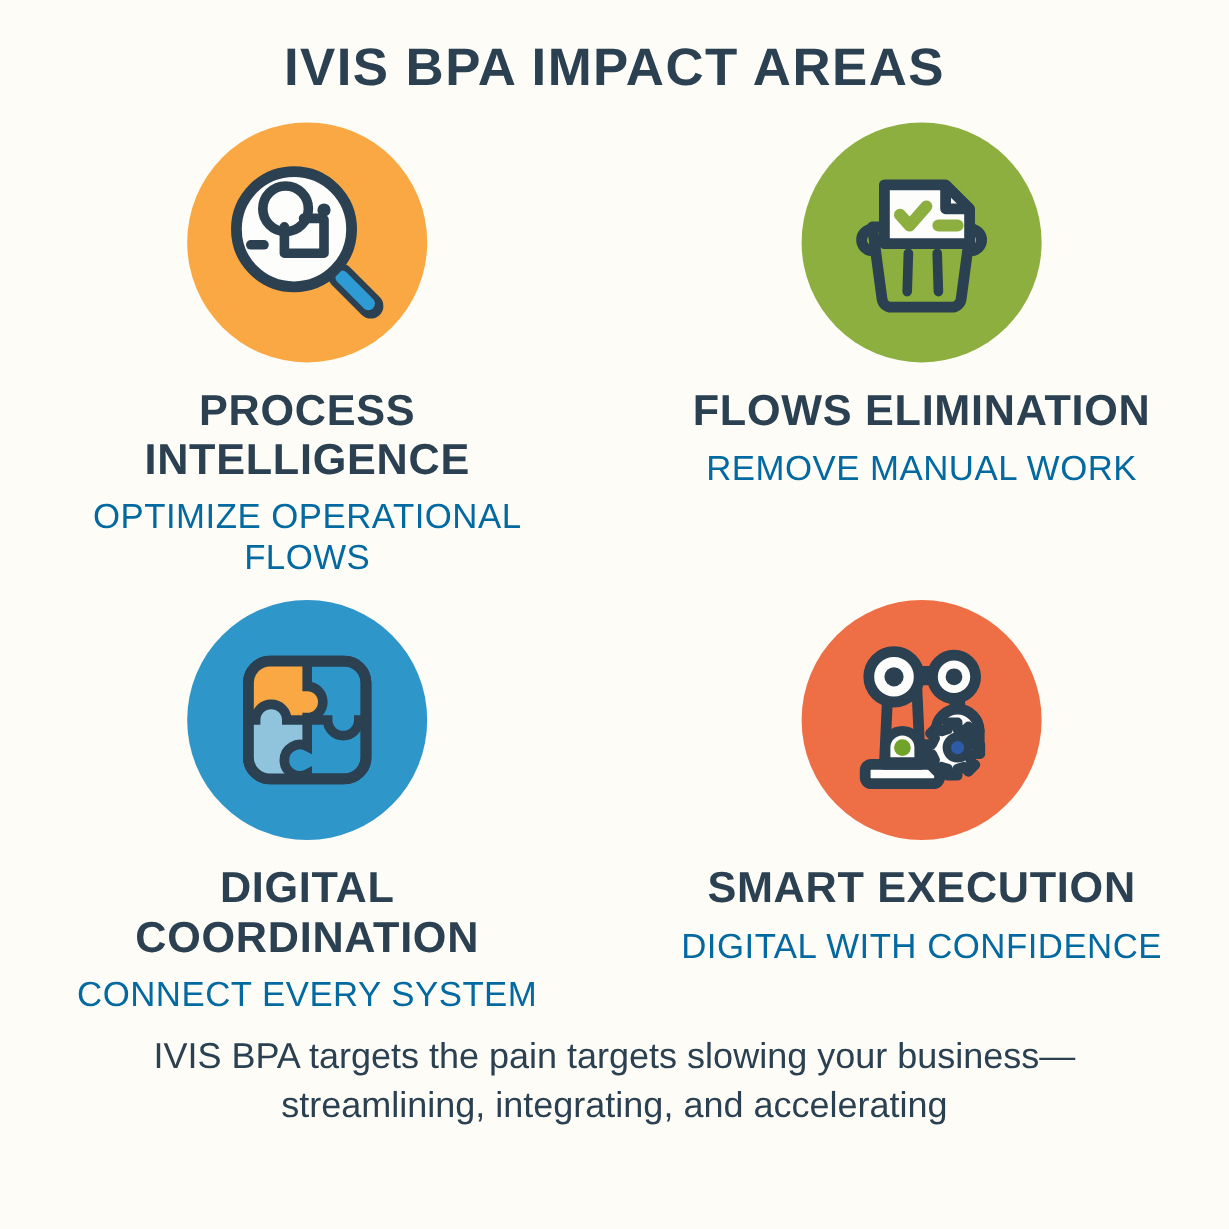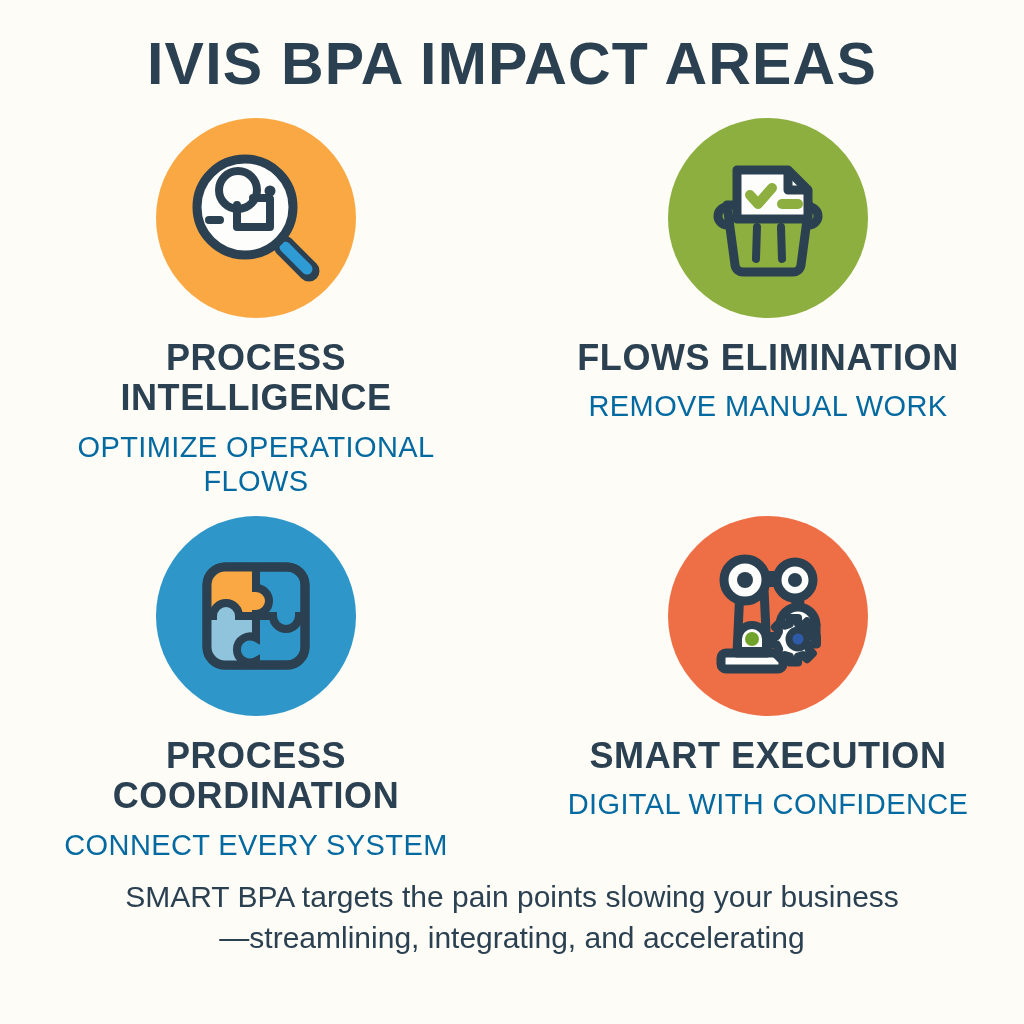--- a/index.html
+++ b/index.html
@@ -30,21 +30,21 @@
 
   
   .title-wrap {
     width: 100%;
     text-align: center;
     padding-top: 34px;
   }
 
   .main-title {
     font-family: "Liberation Sans", sans-serif;
-    font-size: 59px;
+    font-size: 44px;
     font-weight: 700;
     letter-spacing: 1.2px;
     color: #2B4050;
     line-height: 1.05;
     white-space: nowrap;
   }
 
   
   .grid {
     width: 1024px;
@@ -176,21 +176,21 @@
 
           <rect x="26" y="26" width="98" height="98" rx="18" fill="none" stroke="#2B4050" stroke-width="9"></rect>
 
           <path d="M75 26 V47 a13 13 0 1 1 0 26 V75" fill="none" stroke="#2B4050" stroke-width="8" stroke-linecap="round"></path>
           <path d="M75 75 V97 a13 13 0 1 0 0 23 V124" fill="none" stroke="#2B4050" stroke-width="8" stroke-linecap="round"></path>
 
           <path d="M26 75 H32 a13 13 0 1 1 26 0 H75" fill="none" stroke="#2B4050" stroke-width="8" stroke-linecap="round"></path>
           <path d="M75 75 H92 a13 13 0 1 0 26 0 H124" fill="none" stroke="#2B4050" stroke-width="8" stroke-linecap="round"></path>
         </svg>
       </div>
-      <div class="card-title">PROCESS COORDINATION</div>
+      <div class="card-title">DIGITAL COORDINATION</div>
       <div class="card-sub">CONNECT EVERY SYSTEM</div>
     </div>
 
     <div class="card">
       <div class="icon-circle" style="background:#EE6F45;">
         <svg width="150" height="150" viewBox="0 0 150 150">
 
           <rect x="28" y="112" width="62" height="16" rx="5" fill="#FDFDFB" stroke="#2B4050" stroke-width="9"></rect>
 
           <path d="M44 112 L47 48 H71 L74 112 Z" fill="#EE6F45" stroke="#2B4050" stroke-width="9" stroke-linejoin="round"></path>
@@ -216,15 +216,15 @@
             <circle cx="0" cy="0" r="9" fill="#2F5AA8" stroke="#2B4050" stroke-width="7"></circle>
           </g>
         </svg>
       </div>
       <div class="card-title">SMART EXECUTION</div>
       <div class="card-sub">DIGITAL WITH CONFIDENCE</div>
     </div>
 
   </div>
 
-  <div class="footer">SMART BPA targets the pain points slowing your business—streamlining, integrating, and accelerating</div>
+  <div class="footer">IVIS BPA targets the pain targets slowing your business—streamlining, integrating, and accelerating</div>
 
 </div>
 
 </body></html>

